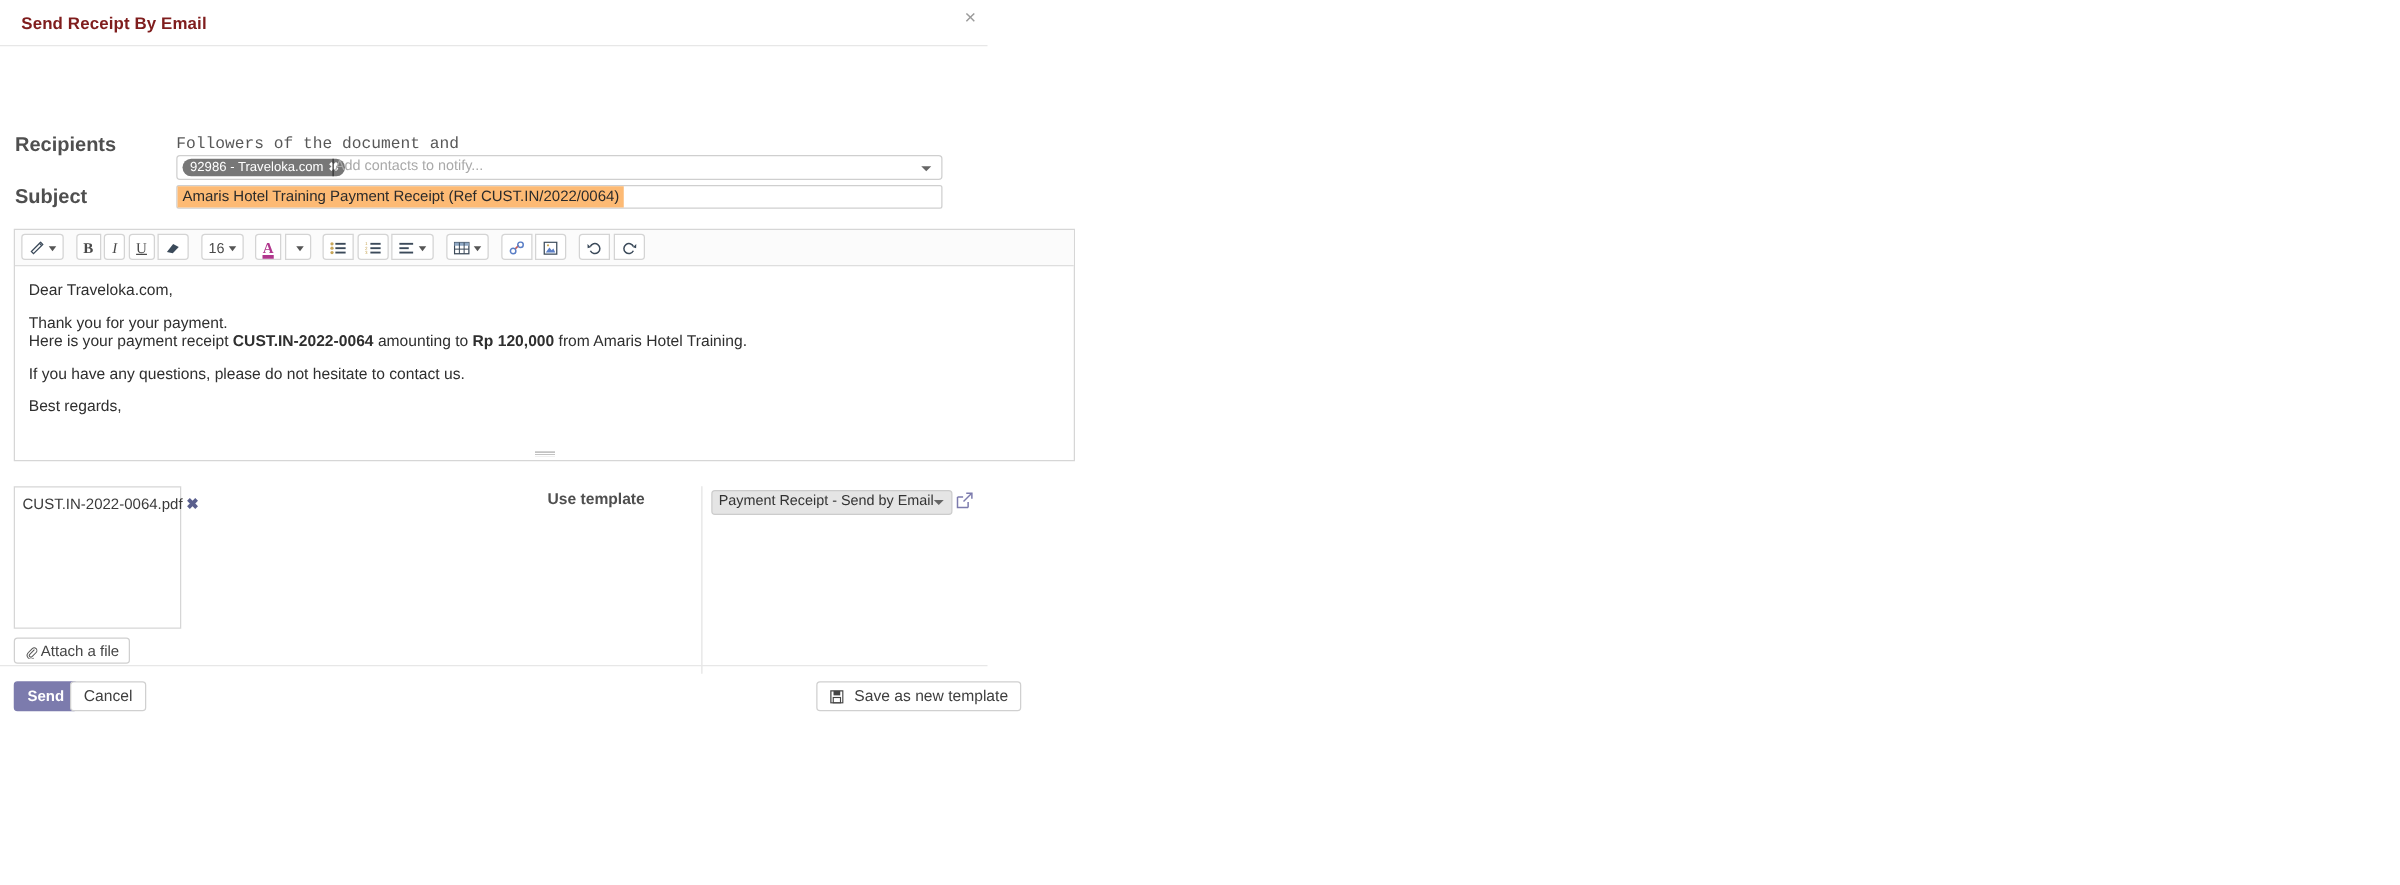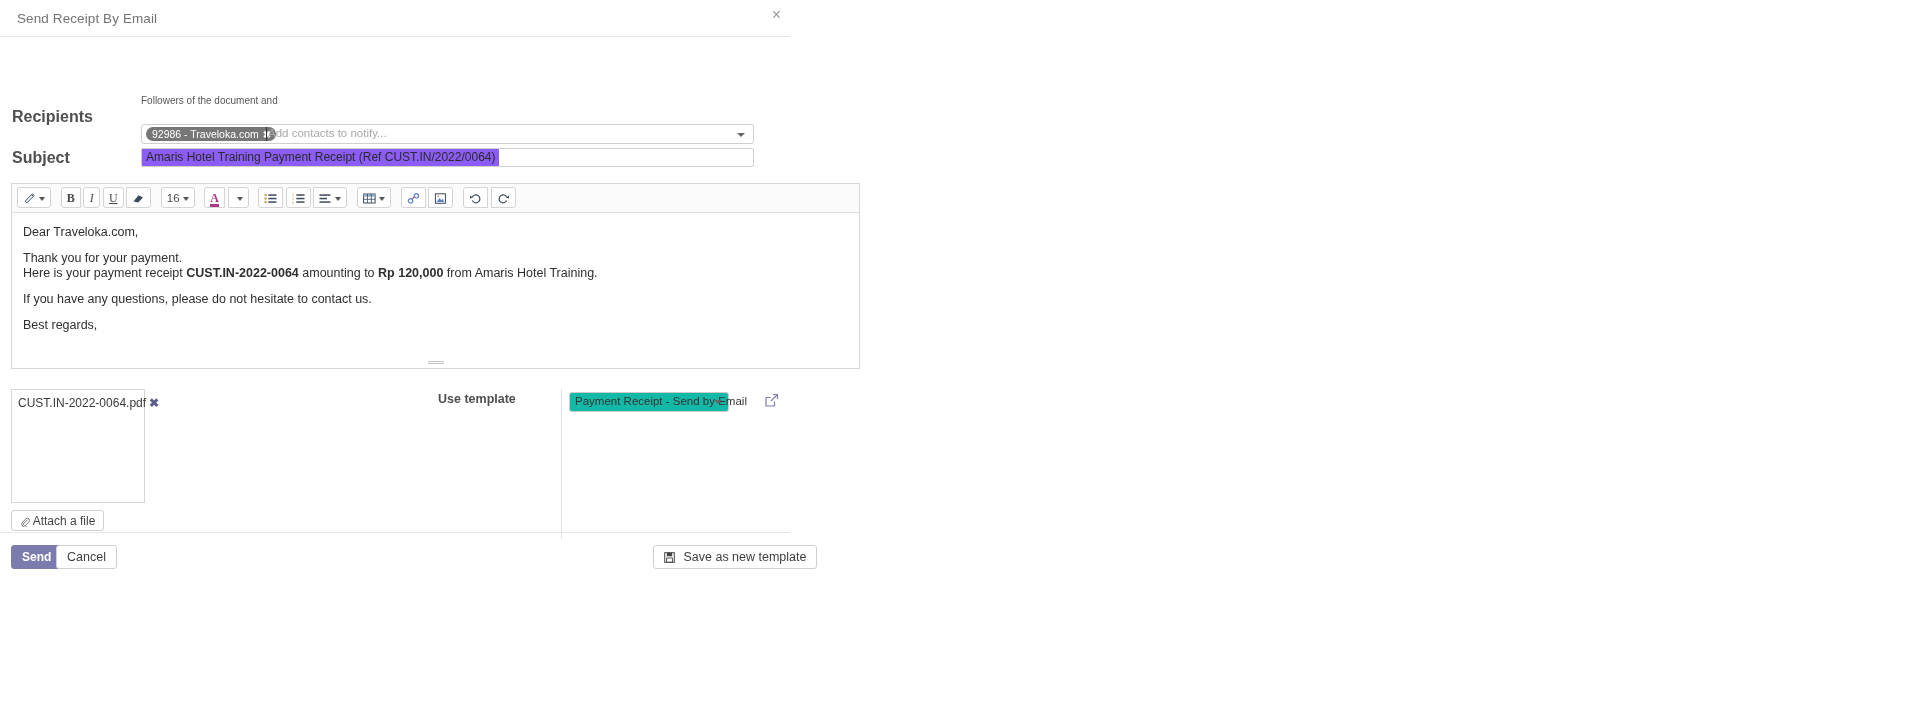--- a/index.html
+++ b/index.html
@@ -27,22 +27,22 @@
   .modal-header {
     position: relative;
     height: 37px;
     border-bottom: 1px solid #e7e7e7;
     box-sizing: border-box;
   }
   .modal-title {
     position: absolute;
     left: 17px; top: 11px;
     font-size: 13.5px;
-    font-weight: normal;
-    color: #737373;
+    font-weight: bold;
+    color: #7f1d1d;
     letter-spacing: 0.1px;
   }
   .close-icon {
     position: absolute;
     right: 9px; top: 7px;
     font-size: 16px;
     line-height: 16px;
     color: #9b9b9b;
     cursor: pointer;
     font-family: "Liberation Sans", sans-serif;
@@ -54,23 +54,24 @@
     position: absolute;
     font-size: 16px;
     color: #4f4f4f;
     font-weight: bold;
   }
   .lbl-recipients { left: 12px; top: 71px; }
   .lbl-subject   { left: 12px; top: 112px; }
 
   .followers-text {
     position: absolute;
-    left: 141px; top: 58px;
-    font-size: 10px;
+    left: 141px; top: 70px;
+    font-size: 13px;
     color: #585858;
+    font-family: Liberation Mono, monospace;
   }
 
   
   .recipients-box {
     position: absolute;
     left: 141px; top: 87px;
     width: 613px;
     height: 20px;
     border: 1px solid #cfcfcf;
     border-radius: 3px;
@@ -126,21 +127,21 @@
     height: 19px;
     border: 1px solid #cfcfcf;
     border-radius: 2px;
     background: #ffffff;
     box-sizing: border-box;
   }
   .subject-value {
     position: absolute;
     left: 0px; top: 0px;
     padding: 2px 4px 2px 4px;
-    background: #8b5cf6;
+    background: #fdba74;
     color: #2b2b2b;
     font-size: 12px;
     white-space: nowrap;
     line-height: 13px;
   }
 
   
   .editor-wrap {
     position: absolute;
     left: 11px; top: 146px;
@@ -275,25 +276,25 @@
   .lbl-template {
     position: absolute;
     left: 438px; top: 355px;
     font-size: 12.5px;
     font-weight: bold;
     color: #4f4f4f;
   }
   .template-select {
     position: absolute;
     left: 569px; top: 355px;
-    width: 160px;
+    width: 193px;
     height: 20px;
     border: 1px solid #cccccc;
     border-radius: 3px;
-    background: #14b8a6;
+    background: #e5e5e5;
     box-sizing: border-box;
     cursor: pointer;
   }
   .template-select .tv {
     position: absolute;
     left: 5px; top: 2px;
     font-size: 11.5px;
     color: #333333;
     white-space: nowrap;
   }

